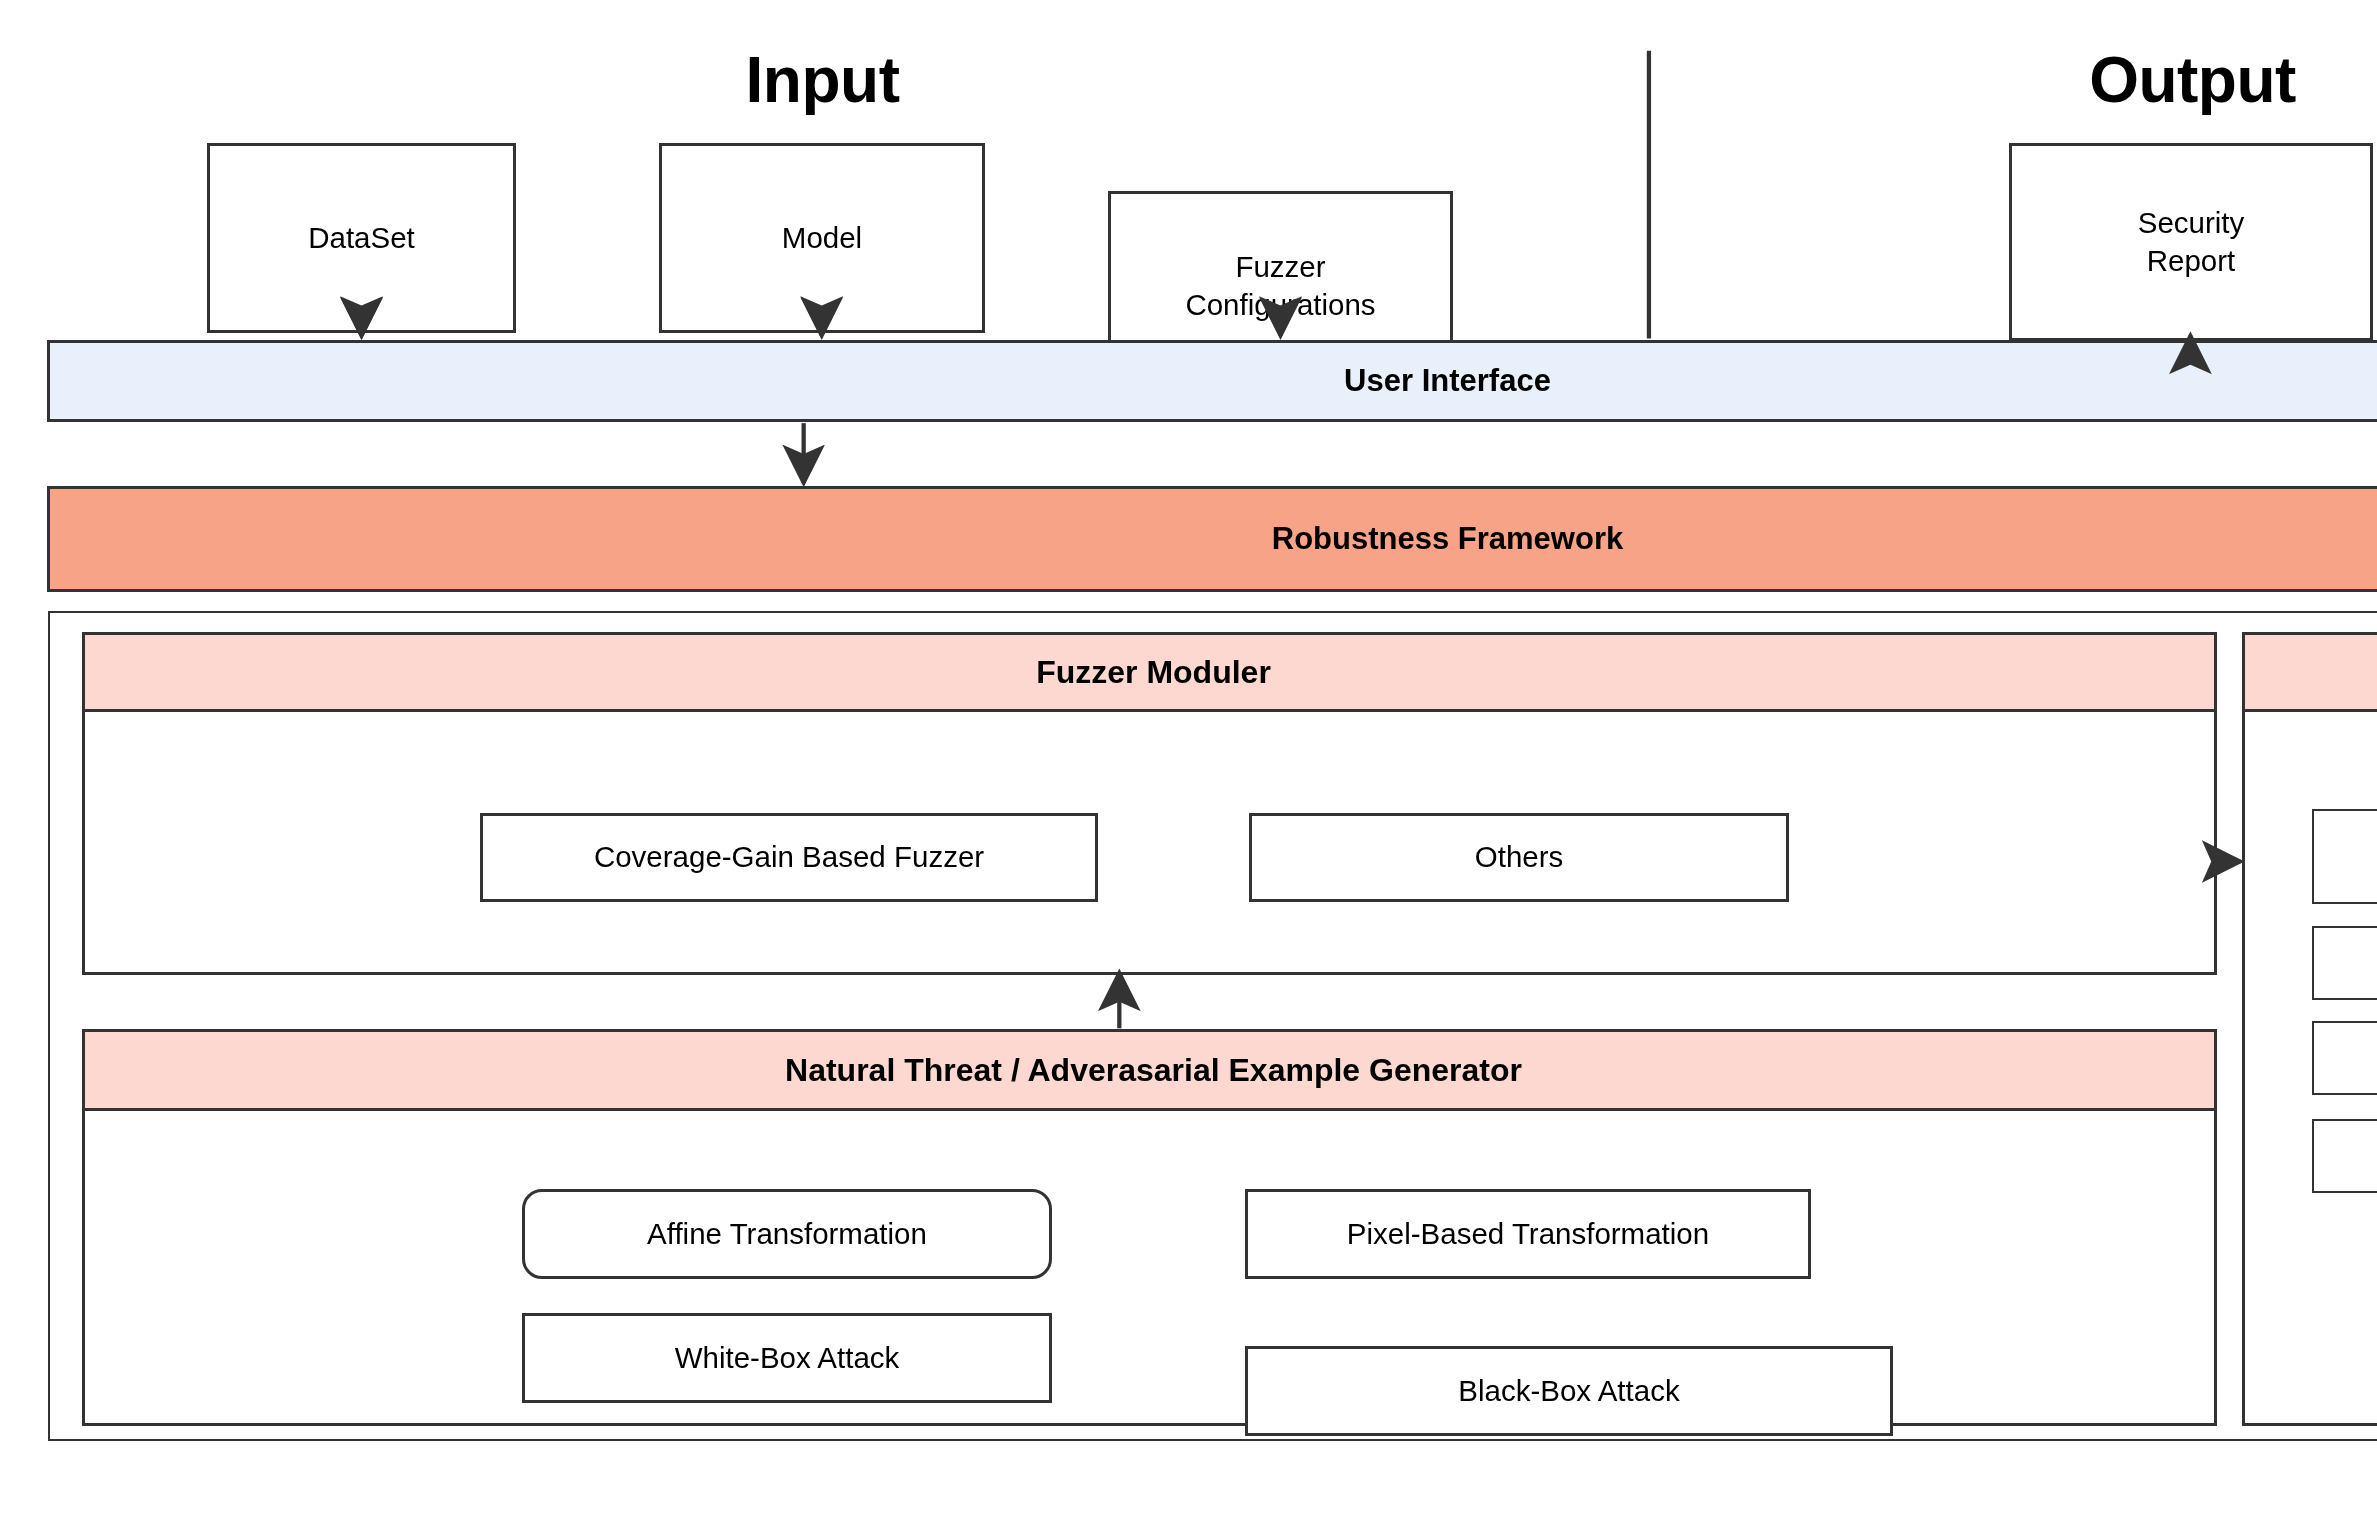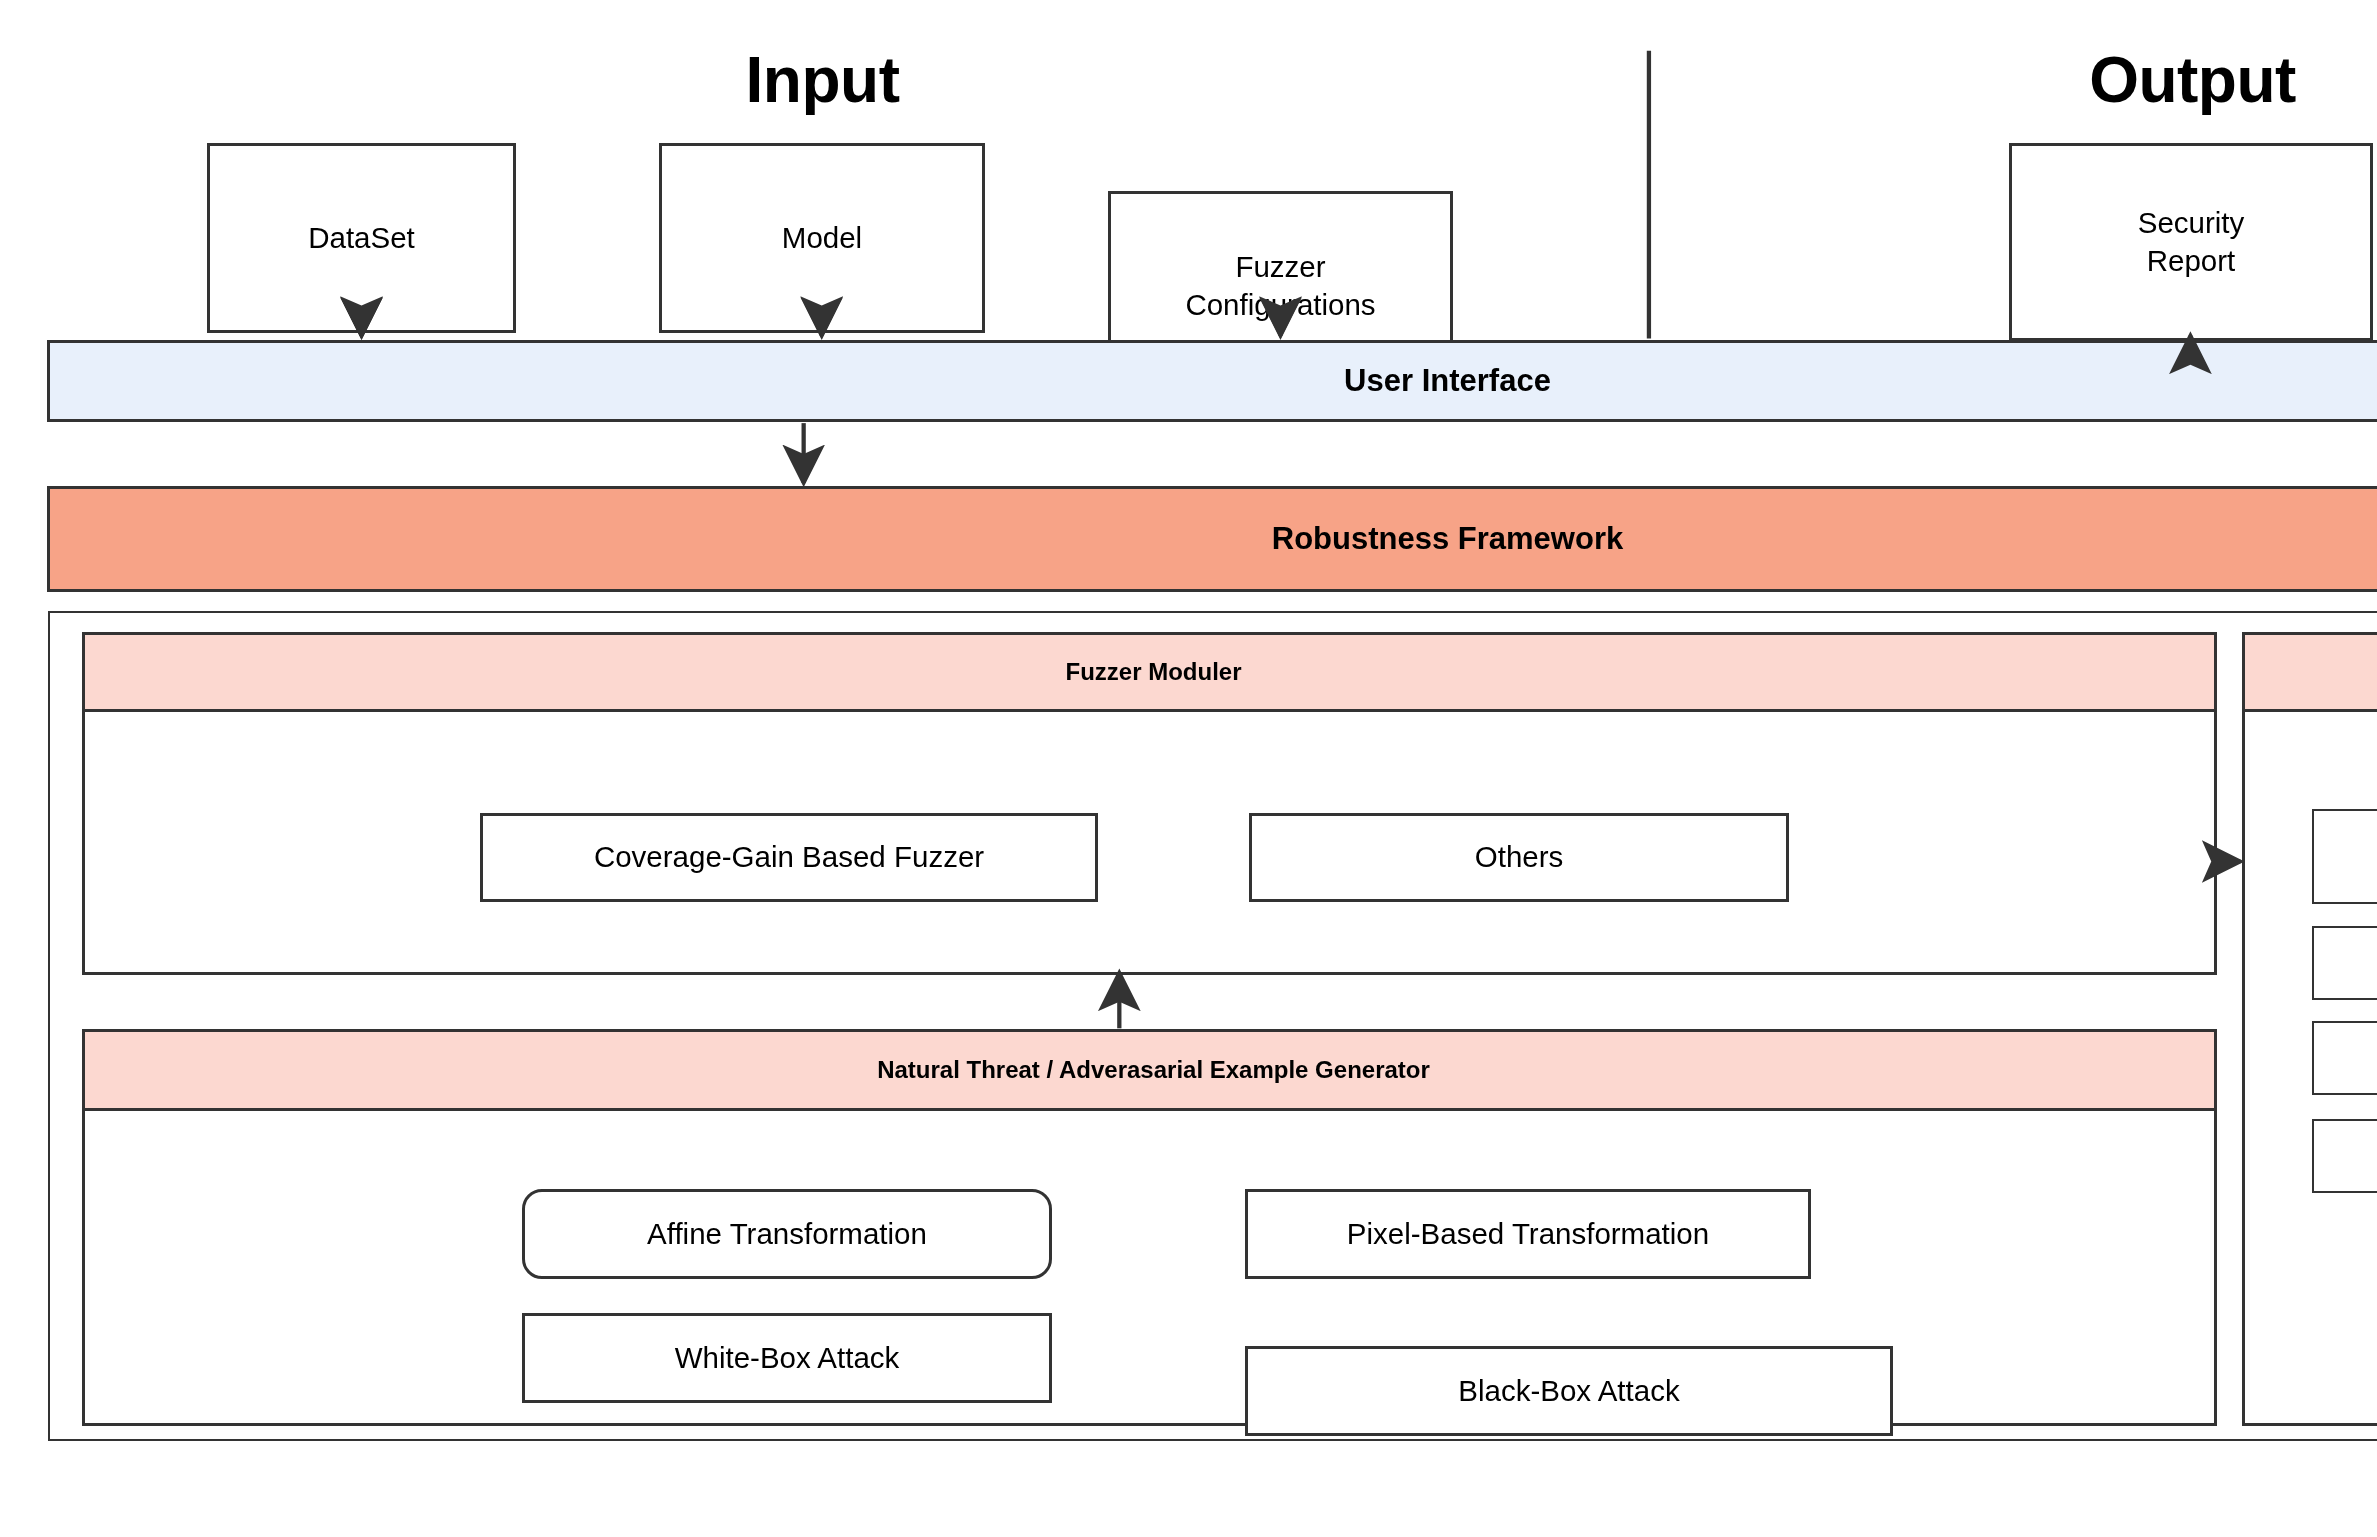--- a/index.html
+++ b/index.html
@@ -67,21 +67,21 @@
     background:#ffffff;
     display:flex;
     flex-direction:column;
   }
   .panel-header{
     background:#fcd8d0;
     border-bottom:3.3px solid #333333;
     display:flex;
     align-items:center;
     justify-content:center;
-    font-size:24px;
+    font-size:32px;
     font-weight:bold;
     color:#000;
     flex:0 0 auto;
     padding-left:8px;
   }
   .panel-body{
     position:relative;
     flex:1 1 auto;
   }
 

